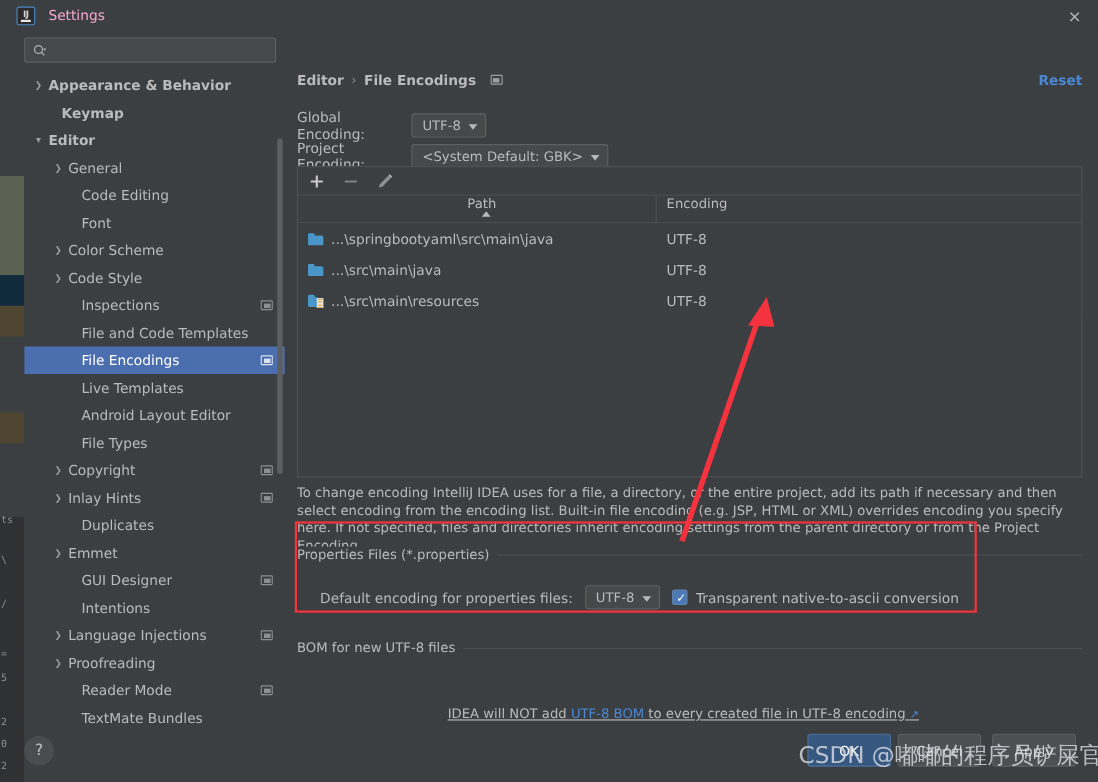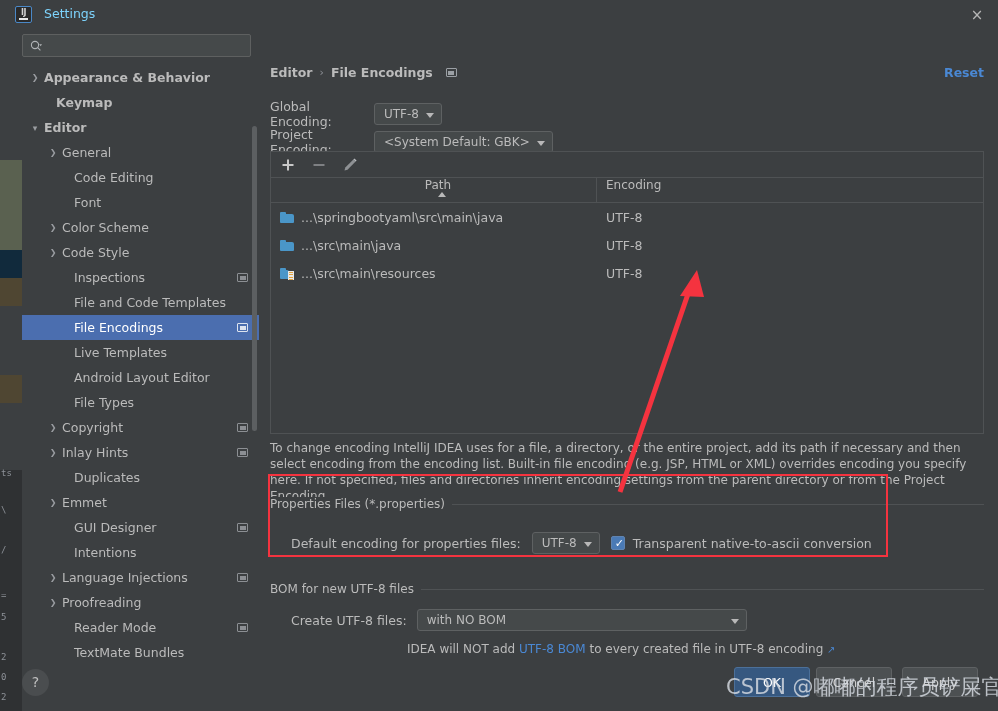--- a/index.html
+++ b/index.html
@@ -24,21 +24,21 @@
 
   
   #titlebar { height:28px; position:relative; flex:0 0 auto; background:#3c3f41; }
   #ij-logo {
     position:absolute; left:-7px; top:6px; width:17px; height:17px;
     background:#2b2b2b; border:1px solid #4a88c7; border-radius:2px;
     color:#d4d4d4; font-size:8px; font-weight:bold; line-height:9px;
     text-align:center; letter-spacing:-.5px; padding-top:1px;
   }
   #ij-logo .bar { display:block; width:9px; height:1.5px; background:#e8e8e8; margin:1px auto 0; }
-  #dlg-title { position:absolute; left:22px; top:6px; font-size:12.5px; color:#7dd3fc; }
+  #dlg-title { position:absolute; left:22px; top:6px; font-size:12.5px; color:#f9a8d4; }
   #close-btn {
     position:absolute; right:10px; top:4px; width:22px; height:22px;
     color:#b6b6b6; font-size:15px; text-align:center; line-height:22px; cursor:pointer;
   }
 
   
   #dlg-body { flex:1 1 auto; display:flex; min-height:0; position:relative; }
 
   
   #leftpane {
@@ -148,21 +148,21 @@
     background:#4a7ab5; position:relative;
   }
   .checkbox .tick {
     position:absolute; left:3px; top:0px; color:#ffffff; font-size:11px; line-height:13px;
   }
 
   
   #grp-bom { position:absolute; left:11px; top:562px; right:14px; height:80px; }
   #bom-row { position:absolute; left:21px; top:19px; display:flex; align-items:center; font-size:12.5px; color:#bbbbbb; gap:10px;}
   #bom-combo { width:330px; padding-left:9px; }
-  #bom-note { position:absolute; left:137px; top:52px; font-size:12px; color:#bbbbbb;}
+  #bom-note { position:absolute; left:137px; top:52px; font-size:12px; color:#bbbbbb;text-decoration:underline;}
   #bom-note .lnk { color:#4a88d4; }
   #bom-note .ext { color:#4a88d4; font-size:10px; }
 
   
   #footer { height:53px; flex:0 0 auto; position:relative; background:#3c3f41; border-top:0px; }
   #help-btn {
     position:absolute; left:0px; top:11px; width:27px; height:27px; border-radius:50%;
     background:#4a4d4f; color:#c0c0c0; font-size:14px; text-align:center; line-height:27px; cursor:pointer;
   }
   .dlgbtn {
@@ -440,27 +440,20 @@
               <span class="tick">✓</span>
             </span>
             <span>Transparent native-to-ascii conversion</span>
           </div>
         </div>
       </div>
 
       <div id="grp-bom">
         <div class="grp-line"></div>
         <div class="grp-title">BOM for new UTF-8 files</div>
-        <div id="bom-row">
-          <span>Create UTF-8 files:</span>
-          <div class="combo" id="bom-combo">
-            <span>with NO BOM</span>
-            <span class="caret"></span>
-          </div>
-        </div>
         <div id="bom-note">
           <span>IDEA will NOT add </span><span class="lnk">UTF-8 BOM</span><span> to every created file in UTF-8 encoding </span><span class="ext">↗</span>
         </div>
       </div>
 
     </div>
   </div>
 
   <div id="footer">
     <div id="help-btn">?</div>

